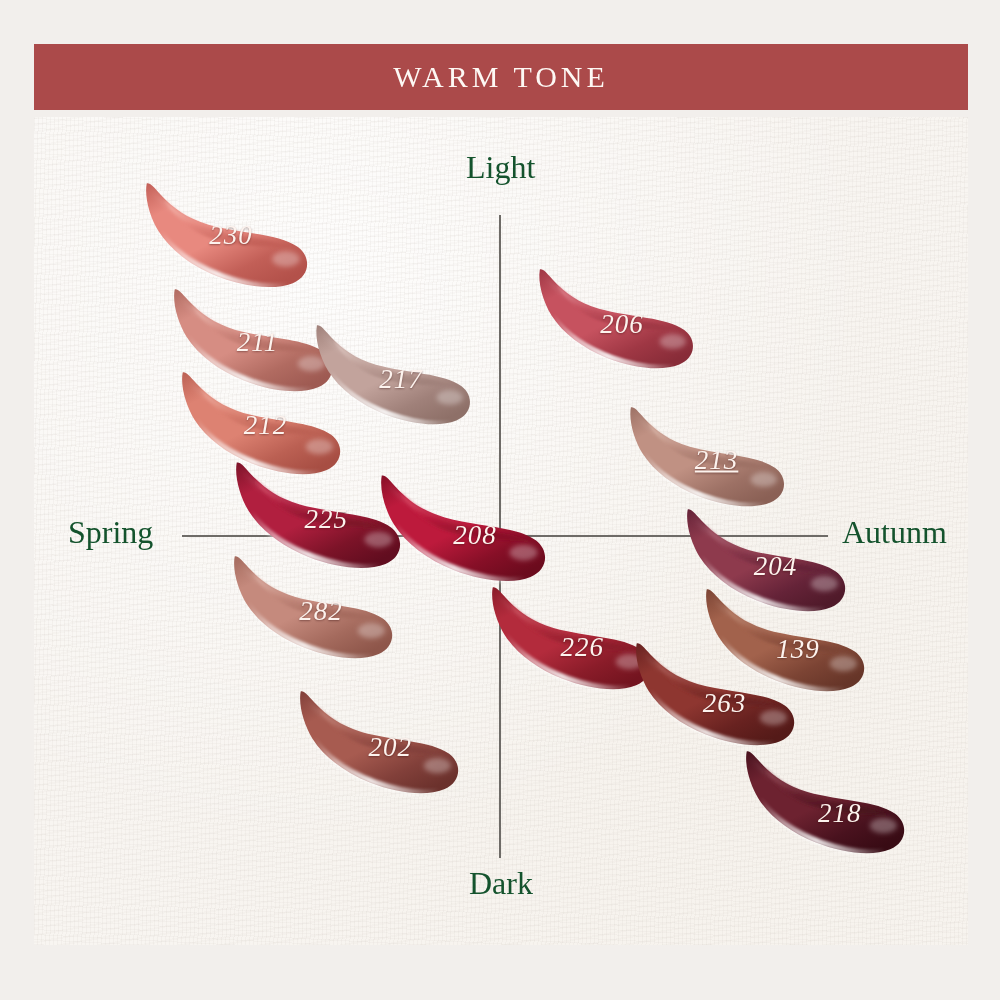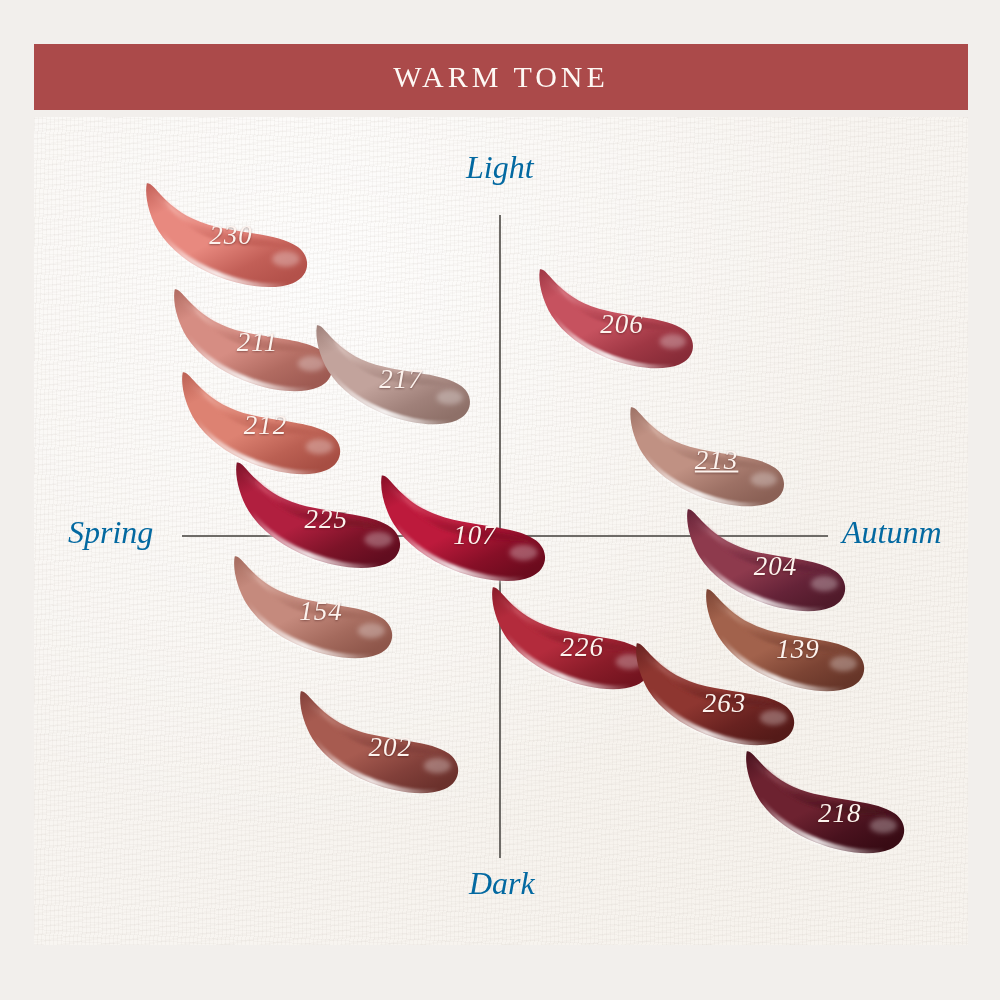--- a/index.html
+++ b/index.html
@@ -57,23 +57,22 @@
 
   
   .axis { position:absolute; background:#6e6b67; }
   #axis-vertical { left:465px; top:98px; width:2px; height:643px; }
   #axis-horizontal { left:148px; top:418px; width:646px; height:2px; }
 
   
   .axis-label {
     position:absolute;
     font-family:"Liberation Serif","DejaVu Serif",serif;
-    font-style:italic;
     font-size:32px;
-    color:#0369a1;
+    color:#14532d;
     white-space:nowrap;
   }
   #label-light  { left:432px; top:32px; }
   #label-dark   { left:435px; top:748px; }
   #label-spring { left:34px;  top:397px; }
   #label-autumn { left:808px; top:397px; }
 
   
   .swatch {
     position:absolute;
@@ -359,21 +358,21 @@
               <filter id="sw5-blur2" x="-30%" y="-30%" width="160%" height="160%">
                 <feGaussianBlur stdDeviation="1.6"></feGaussianBlur>
               </filter>
             </defs>
             <path d="M6,4 C10,3 14,8 22,17 C38,34 52,44 78,52 C118,63 160,62 182,78 C198,90 196,112 176,120 C154,129 118,124 88,112 C58,100 34,82 20,60 C10,44 3,20 6,4 Z" fill="url(#sw5-body)"></path>
             <path d="M26,22 C46,42 68,54 100,61 C130,68 158,70 176,80 C160,78 128,78 98,72 C66,66 42,50 26,22 Z" fill="url(#sw5-fold)" opacity="0.85" filter="url(#sw5-blur2)"></path>
             <path d="M12,12 C26,32 48,46 80,55 C112,64 150,64 172,76 C146,66 110,62 80,52 C50,42 26,30 12,12 Z" fill="url(#sw5-sheen)" filter="url(#sw5-blur)"></path>
             <path d="M22,62 C38,84 64,101 94,112 C122,122 150,126 170,122" fill="none" stroke="url(#sw5-rim)" stroke-width="7" stroke-linecap="round" filter="url(#sw5-blur2)" opacity="0.95"></path>
             <ellipse cx="168" cy="92" rx="16" ry="9" fill="rgba(255,255,255,0.30)" filter="url(#sw5-blur)"></ellipse>
           </svg>
-          <div class="swatch-number" style="left: 101.92px; top: 62.72px; transform: translate(-50%, -50%);">107</div>
+          <div class="swatch-number" style="left: 101.92px; top: 62.72px; transform: translate(-50%, -50%);">208</div>
         </div>
         <div class="swatch" style="left: 194px; top: 436px; width: 172px; height: 108px;">
           <svg class="swatch-shape" viewBox="0 0 200 128" width="172" height="108" style="overflow: visible;">
             <defs>
               <linearGradient id="sw6-body" x1="0%" y1="0%" x2="78%" y2="100%">
                 <stop offset="0%" stop-color="#a46a5d"></stop>
                 <stop offset="22%" stop-color="#c58a7d"></stop>
                 <stop offset="55.00000000000001%" stop-color="#c58a7d"></stop>
                 <stop offset="80%" stop-color="#a46a5d"></stop>
                 <stop offset="100%" stop-color="#8e564a"></stop>
@@ -401,21 +400,21 @@
               <filter id="sw6-blur2" x="-30%" y="-30%" width="160%" height="160%">
                 <feGaussianBlur stdDeviation="1.6"></feGaussianBlur>
               </filter>
             </defs>
             <path d="M6,4 C10,3 14,8 22,17 C38,34 52,44 78,52 C118,63 160,62 182,78 C198,90 196,112 176,120 C154,129 118,124 88,112 C58,100 34,82 20,60 C10,44 3,20 6,4 Z" fill="url(#sw6-body)"></path>
             <path d="M26,22 C46,42 68,54 100,61 C130,68 158,70 176,80 C160,78 128,78 98,72 C66,66 42,50 26,22 Z" fill="url(#sw6-fold)" opacity="0.85" filter="url(#sw6-blur2)"></path>
             <path d="M12,12 C26,32 48,46 80,55 C112,64 150,64 172,76 C146,66 110,62 80,52 C50,42 26,30 12,12 Z" fill="url(#sw6-sheen)" filter="url(#sw6-blur)"></path>
             <path d="M22,62 C38,84 64,101 94,112 C122,122 150,126 170,122" fill="none" stroke="url(#sw6-rim)" stroke-width="7" stroke-linecap="round" filter="url(#sw6-blur2)" opacity="0.95"></path>
             <ellipse cx="168" cy="92" rx="16" ry="9" fill="rgba(255,255,255,0.30)" filter="url(#sw6-blur)"></ellipse>
           </svg>
-          <div class="swatch-number" style="left: 92.88px; top: 58.32px; transform: translate(-50%, -50%);">154</div>
+          <div class="swatch-number" style="left: 92.88px; top: 58.32px; transform: translate(-50%, -50%);">282</div>
         </div>
         <div class="swatch" style="left: 260px; top: 571px; width: 172px; height: 108px;">
           <svg class="swatch-shape" viewBox="0 0 200 128" width="172" height="108" style="overflow: visible;">
             <defs>
               <linearGradient id="sw7-body" x1="0%" y1="0%" x2="78%" y2="100%">
                 <stop offset="0%" stop-color="#82403a"></stop>
                 <stop offset="22%" stop-color="#a75b50"></stop>
                 <stop offset="55.00000000000001%" stop-color="#a75b50"></stop>
                 <stop offset="80%" stop-color="#82403a"></stop>
                 <stop offset="100%" stop-color="#6b312c"></stop>

